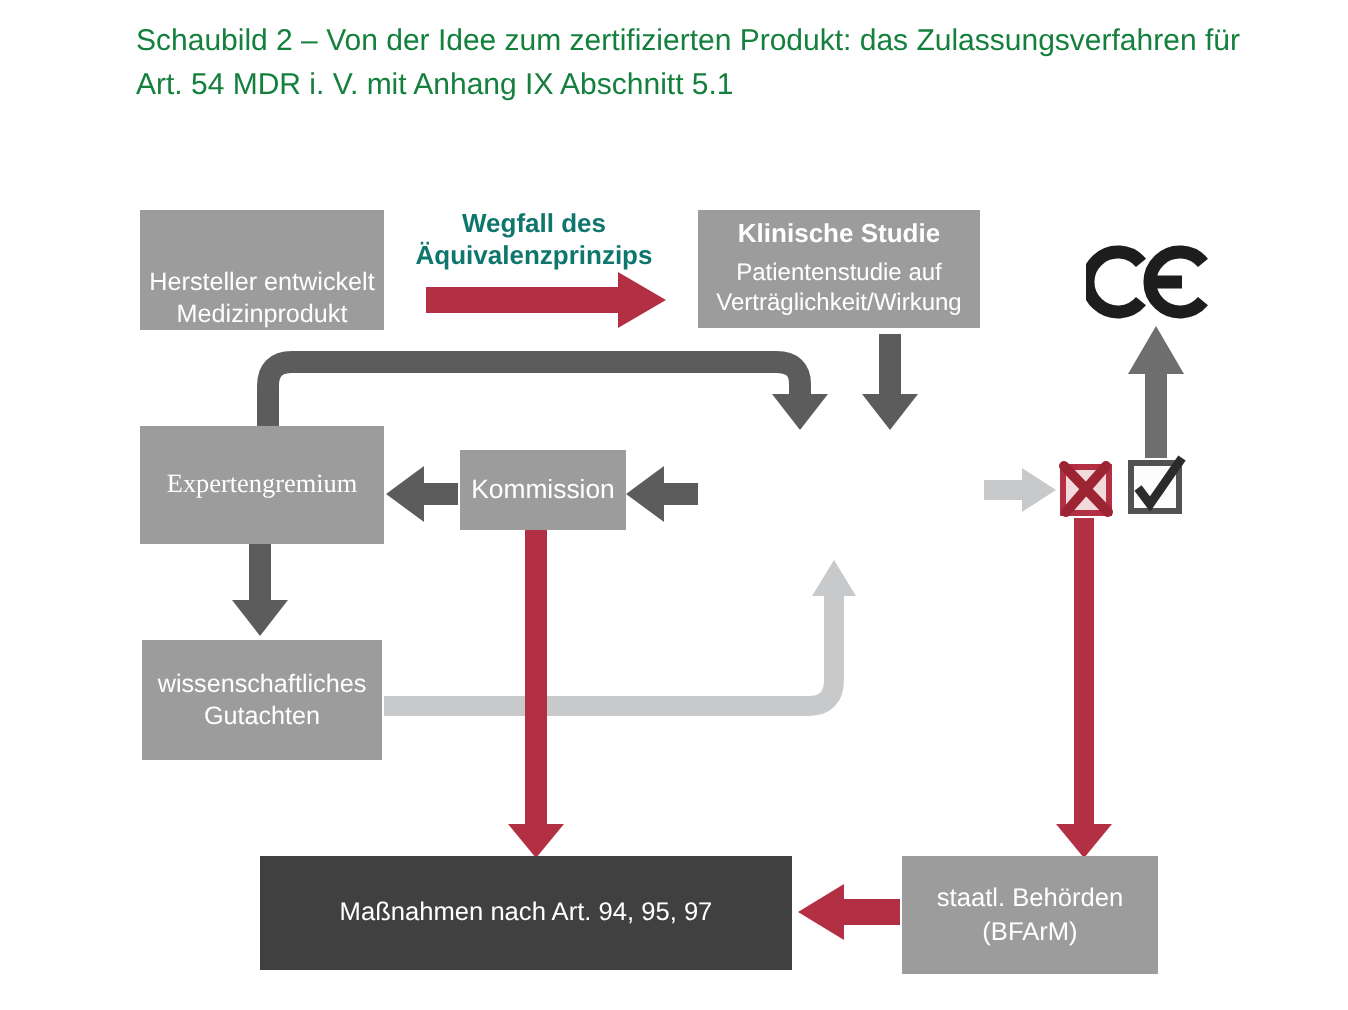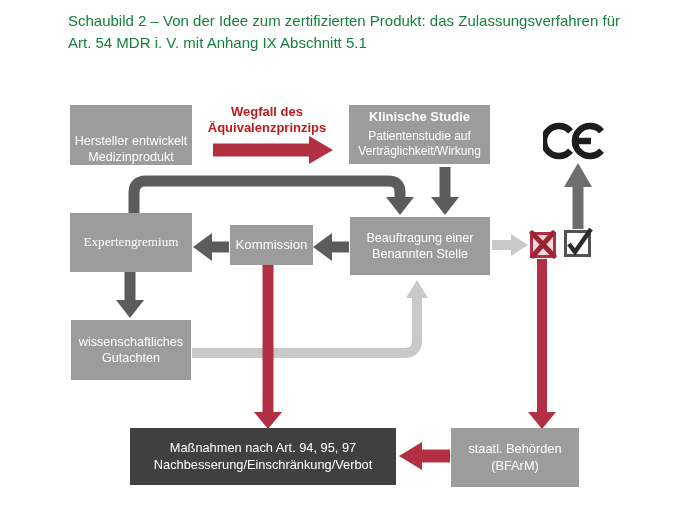--- a/index.html
+++ b/index.html
@@ -16,21 +16,21 @@
     position:absolute;z-index:2;display:flex;flex-direction:column;
     align-items:center;justify-content:center;text-align:center;
     background:#9c9c9c;color:#ffffff;font-size:12.6px;line-height:1.28;
     box-sizing:border-box;
   }
   .box.red{background:#404040;justify-content:center;}
   .box .b-title{font-weight:bold;font-size:13px;}
   .box .b-sub{font-size:12px;margin-top:3px;}
   .arrow-label{
     position:absolute;z-index:2;left:196px;top:104px;width:142px;
-    text-align:center;color:#b91c1c;font-weight:bold;font-size:13px;line-height:16px;
+    text-align:center;color:#0f766e;font-weight:bold;font-size:13px;line-height:16px;
   }
   .ce{position:absolute;z-index:2;left:543px;top:121px;}
   .checkbox{
     position:absolute;z-index:2;box-sizing:border-box;
     display:flex;align-items:center;justify-content:center;
   }
   .checkbox.reject{
     left:530px;top:232px;width:26px;height:26px;
     border:3px solid #b33044;background:#f2dadb;
   }
@@ -126,23 +126,20 @@
   </div>
 
   <div class="box" style="left:70px;top:213px;width:122px;height:59px;font-size:13.2px;font-family:Liberation Serif, serif;">
     <span>Expertengremium</span>
   </div>
 
   <div class="box" style="left:230px;top:225px;width:83px;height:40px;font-size:13.2px;">
     <span>Kommission</span>
   </div>
 
-  <div class="box" style="left:350px;top:217px;width:140px;height:58px;">
-    <span>Beauftragung einer Benannten Stelle</span>
-  </div>
 
   <div class="checkbox reject">
     <svg width="20" height="20" viewBox="0 0 20 20">
       <g stroke="#9d2433" stroke-width="5" stroke-linecap="round" fill="none">
         <path d="M-1,-2 L21,21"></path>
         <path d="M20,-2 L0,21"></path>
       </g>
     </svg>
   </div>
 
@@ -151,21 +148,20 @@
       <path d="M2,11 L8,19 L24,-4" stroke="#2b2b2b" stroke-width="4.5" fill="none"></path>
     </svg>
   </div>
 
   <div class="box" style="left:71px;top:320px;width:120px;height:60px;">
     <span>wissenschaftliches Gutachten</span>
   </div>
 
   <div class="box red" style="left:130px;top:428px;width:266px;height:57px;font-size:12.8px;">
     <span>Maßnahmen nach Art. 94, 95, 97</span>
-    <span>Nachbesserung/Einschränkung/Verbot</span>
   </div>
 
   <div class="box" style="left:451px;top:428px;width:128px;height:59px;font-size:12.8px;">
     <span>staatl. Behörden</span>
     <span>(BFArM)</span>
   </div>
 
 </div>
 
 </body></html>

